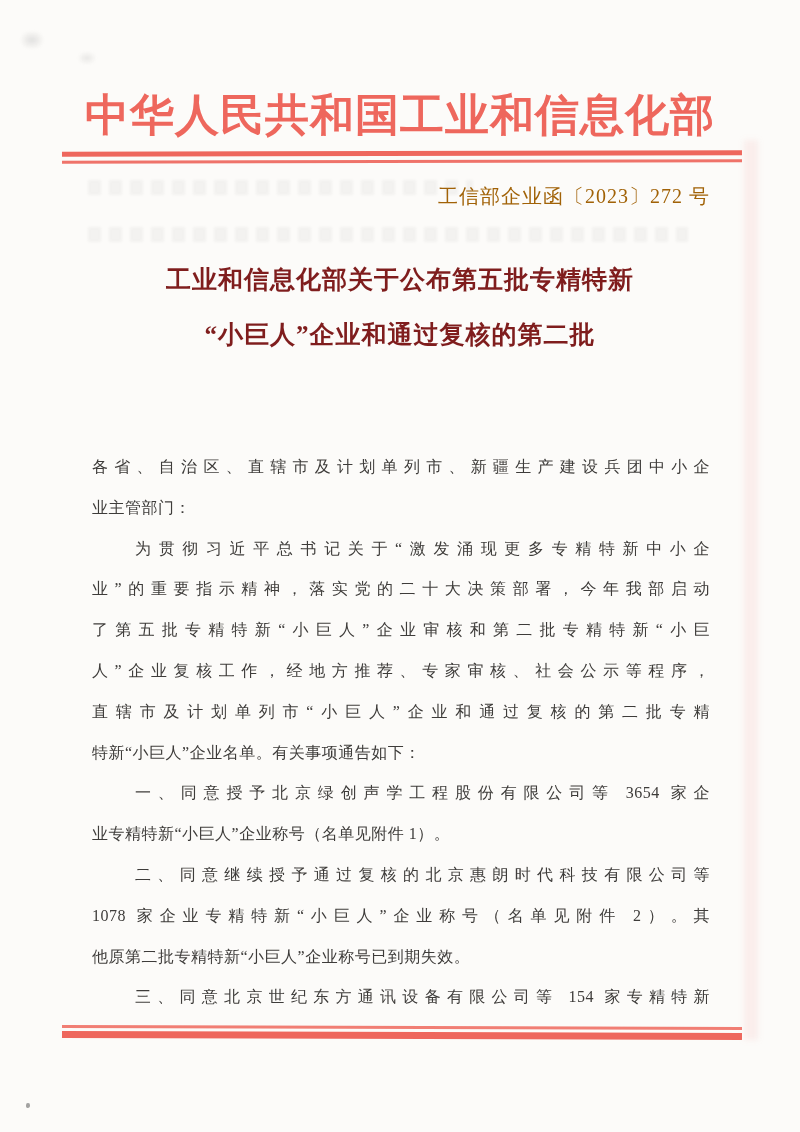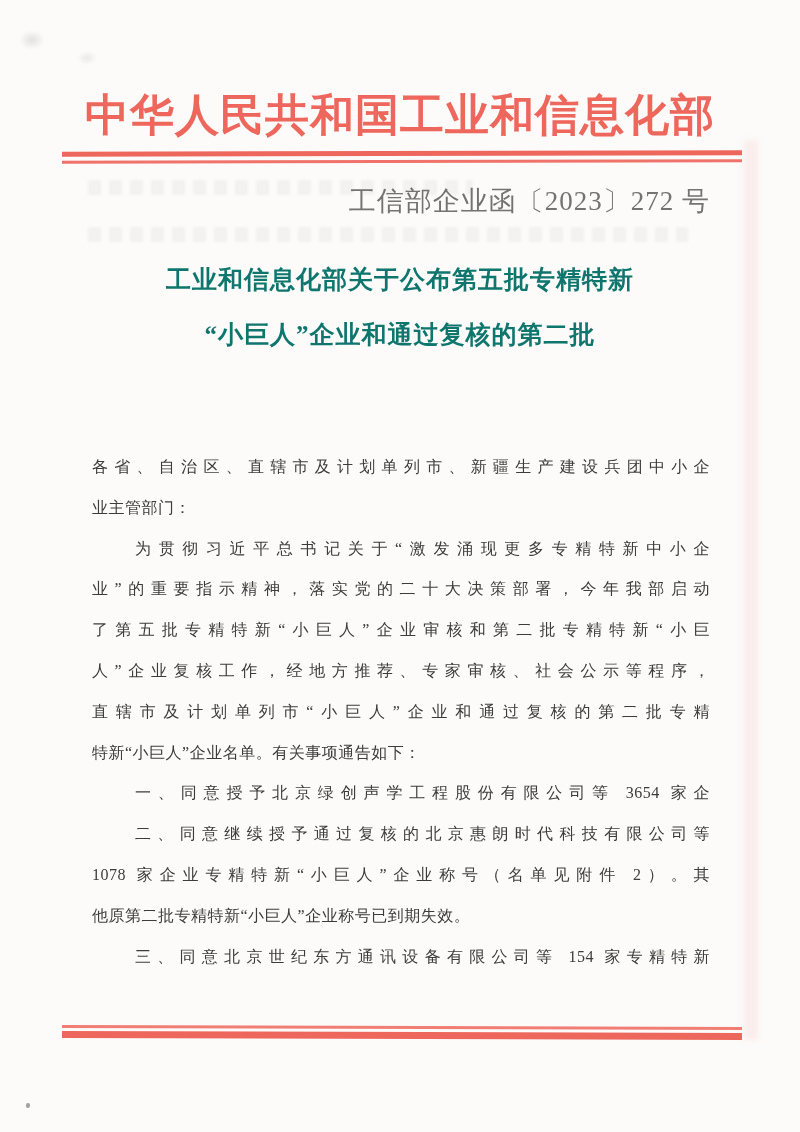--- a/index.html
+++ b/index.html
@@ -54,31 +54,31 @@
     letter-spacing:1px;
     color:var(--accent);
     white-space:nowrap;
   }
   .rule-top{position:absolute;left:62px;width:680px;top:151px;transform:rotate(-0.12deg);}
   .rule-top .thick{height:5px;background:var(--accent);}
   .rule-top .thin{height:2.5px;background:var(--accent);margin-top:4px;opacity:.92;}
 
   .doc-number{
     position:absolute;top:183px;right:90px;
-    font-size:27px;color:#737373;
+    font-size:20px;color:#a16207;
     letter-spacing:1px;
     white-space:nowrap;
     margin-left:12px;
   }
 
   
   .doc-title{
     position:absolute;top:252px;left:0;width:100%;
     text-align:center;
-    font-weight:bold;color:#0f766e;
+    font-weight:bold;color:#7f1d1d;
   }
   .doc-title .t-line{
     font-size:25px;
     line-height:55px;
     letter-spacing:1px;
     white-space:nowrap;
   }
 
   
   .doc-body{
@@ -130,20 +130,21 @@
   <div class="doc-body">
       <div class="line just">各省、自治区、直辖市及计划单列市、新疆生产建设兵团中小企</div>
       <div class="line">业主管部门：</div>
       <div class="line indent just">为贯彻习近平总书记关于“激发涌现更多专精特新中小企</div>
       <div class="line just">业”的重要指示精神，落实党的二十大决策部署，今年我部启动</div>
       <div class="line just">了第五批专精特新“小巨人”企业审核和第二批专精特新“小巨</div>
       <div class="line just">人”企业复核工作，经地方推荐、专家审核、社会公示等程序，</div>
       <div class="line just">直辖市及计划单列市“小巨人”企业和通过复核的第二批专精</div>
       <div class="line">特新“小巨人”企业名单。有关事项通告如下：</div>
       <div class="line indent just">一、同意授予北京绿创声学工程股份有限公司等 3654 家企</div>
+      <div class="line">业专精特新“小巨人”企业称号（名单见附件 1）。</div>
       <div class="line indent just">二、同意继续授予通过复核的北京惠朗时代科技有限公司等</div>
       <div class="line just">1078 家企业专精特新“小巨人”企业称号（名单见附件 2）。其</div>
       <div class="line">他原第二批专精特新“小巨人”企业称号已到期失效。</div>
       <div class="line indent just">三、同意北京世纪东方通讯设备有限公司等 154 家专精特新</div>
     </div>
 
   <div class="rule-bottom">
     <div class="thin"></div>
     <div class="thick"></div>
   </div>

